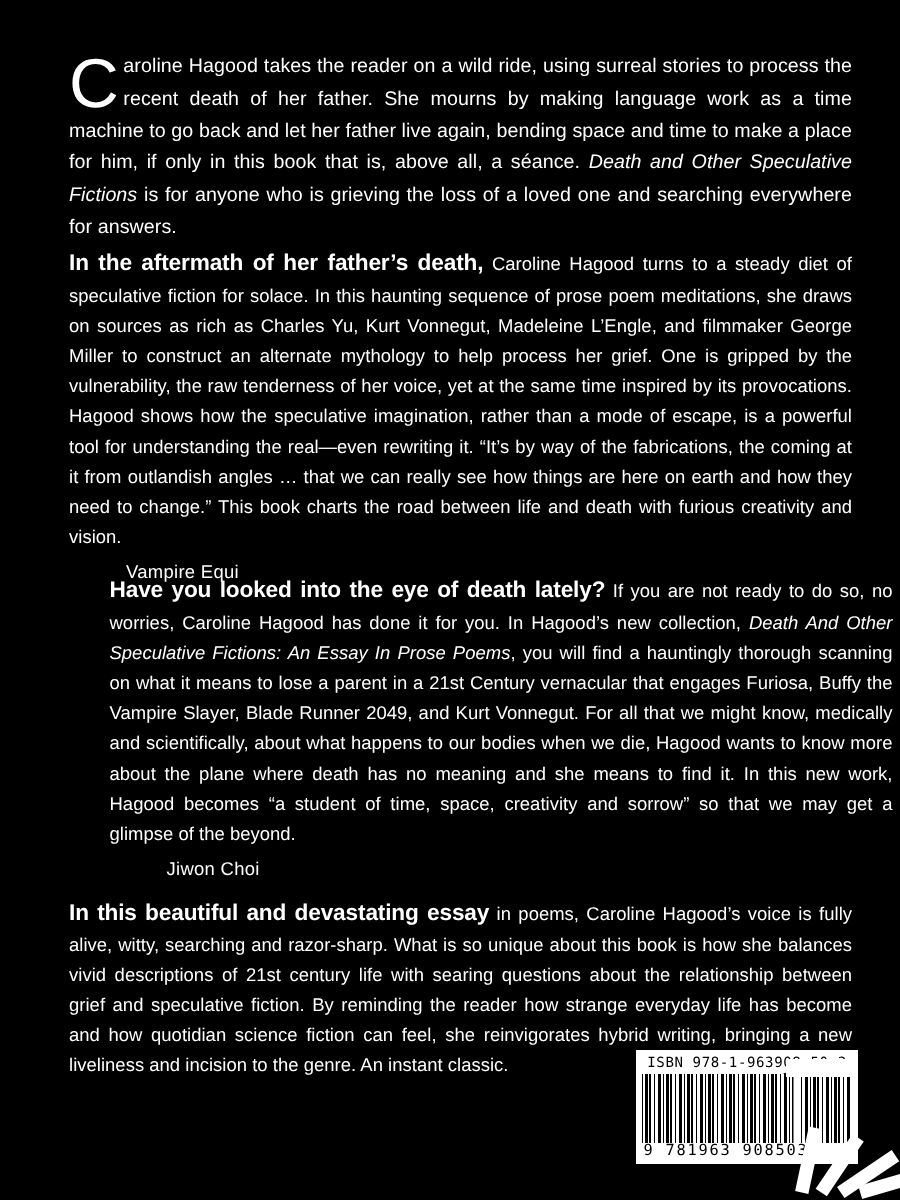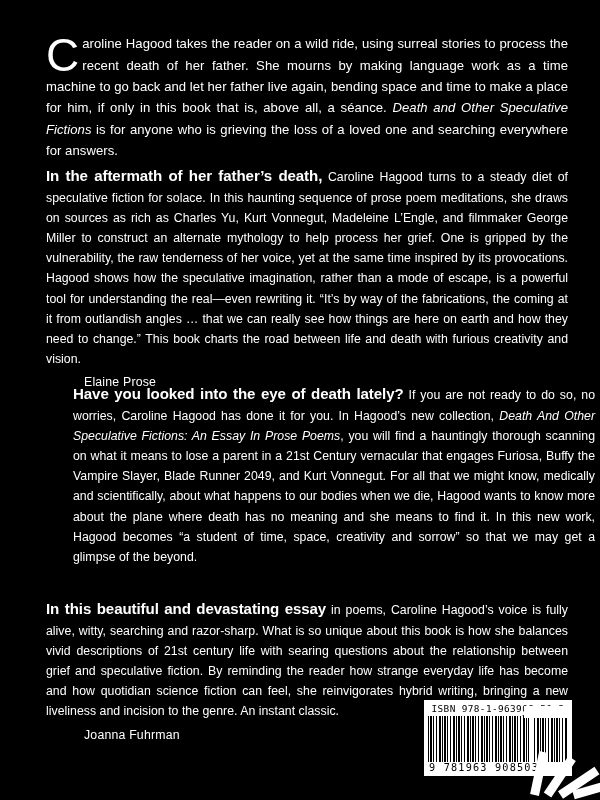--- a/index.html
+++ b/index.html
@@ -160,30 +160,30 @@
 <body>
 
 <div class="cover">
 
   <p class="intro">
     <span class="dropcap">C</span><span>aroline Hagood takes the reader on a wild ride, using surreal stories to process the recent death of her father. She mourns by making language work as a time machine to go back and let her father live again, bending space and time to make a place for him, if only in this book that is, above all, a séance. </span><em>Death and Other Speculative Fictions</em><span> is for anyone who is grieving the loss of a loved one and searching everywhere for answers.</span>
   </p>
 
   <p class="blurb" id="blurb-1">
     <span class="lead">In the aftermath of her father’s death,</span><span> Caroline Hagood turns to a steady diet of speculative fiction for solace. In this haunting sequence of prose poem meditations, she draws on sources as rich as Charles Yu, Kurt Vonnegut, Madeleine L’Engle, and filmmaker George Miller to construct an alternate mythology to help process her grief. One is gripped by the vulnerability, the raw tenderness of her voice, yet at the same time inspired by its provocations. Hagood shows how the speculative imagination, rather than a mode of escape, is a powerful tool for understanding the real—even rewriting it. “It’s by way of the fabrications, the coming at it from outlandish angles … that we can really see how things are here on earth and how they need to change.” This book charts the road between life and death with furious creativity and vision.</span>
-    <span class="attrib">Elaine Prose</span>
+    <span class="attrib">Vampire Equi</span>
   </p>
 
   <p class="blurb" id="blurb-2">
     <span class="lead">Have you looked into the eye of death lately?</span><span> If you are not ready to do so, no worries, Caroline Hagood has done it for you. In Hagood’s new collection, </span><em>Death And Other Speculative Fictions: An Essay In Prose Poems</em><span>, you will find a hauntingly thorough scanning on what it means to lose a parent in a 21st Century vernacular that engages Furiosa, Buffy the Vampire Slayer, Blade Runner 2049, and Kurt Vonnegut. For all that we might know, medically and scientifically, about what happens to our bodies when we die, Hagood wants to know more about the plane where death has no meaning and she means to find it. In this new work, Hagood becomes “a student of time, space, creativity and sorrow” so that we may get a glimpse of the beyond.</span>
+    <span class="attrib">Jiwon Choi</span>
   </p>
 
   <p class="blurb" id="blurb-3">
     <span class="lead">In this beautiful and devastating essay</span><span> in poems, Caroline Hagood’s voice is fully alive, witty, searching and razor-sharp. What is so unique about this book is how she balances vivid descriptions of 21st century life with searing questions about the relationship between grief and speculative fiction. By reminding the reader how strange everyday life has become and how quotidian science fiction can feel, she reinvigorates hybrid writing, bringing a new liveliness and incision to the genre. An instant classic.</span>
-    <span class="attrib">Joanna Fuhrman</span>
   </p>
 
   <div class="barcode-block">
     <div class="isbn-line">ISBN 978-1-963908-50-3</div>
     <div class="price-code">90000</div>
     <div class="bars">
       <span class="gap-right"></span>
     </div>
     <div class="digits-line">9 781963 908503</div>
   </div>

